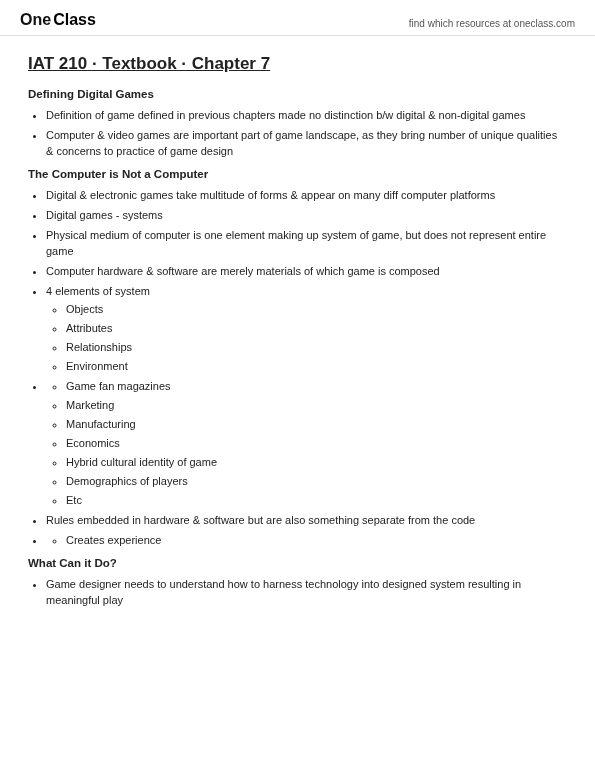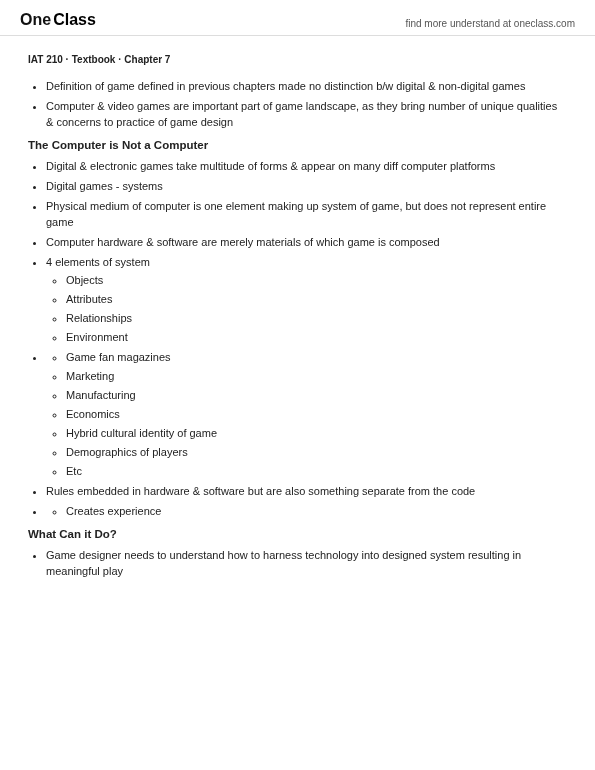--- a/index.html
+++ b/index.html
@@ -51,21 +51,22 @@
       font-size: 10px;
       color: #555555;
     }
 
     .content {
       padding: 18px 28px 50px 28px;
     }
 
     .doc-title {
       font-weight: bold;
-      font-size: 10px;
+      font-size: 17px;
+      text-decoration: underline;
       margin-bottom: 14px;
     }
 
     .section-title {
       font-weight: bold;
       font-size: 11.5px;
       margin-bottom: 8px;
       margin-top: 6px;
     }
 
@@ -103,26 +104,27 @@
     }
   </style>
 </head>
 <body>
 
 <div class="header-bar">
   <div class="logo">
     <span class="logo-one">One</span>
       <span class="logo-class">Class</span>
   </div>
-  <span class="header-link">find more understand at oneclass.com</span>
+  <span class="header-link">find which resources at oneclass.com</span>
 </div>
 
 <div class="content">
   <div class="doc-title">IAT 210 · Textbook · Chapter 7</div>
 
+  <div class="section-title">Defining Digital Games</div>
   <ul class="main-list">
     <li>Definition of game defined in previous chapters made no distinction b/w digital &amp; non-digital games</li>
     <li>Computer &amp; video games are important part of game landscape, as they bring number of unique qualities &amp; concerns to practice of game design</li>
   </ul>
 
   <div class="section-title">The Computer is Not a Computer</div>
   <ul class="main-list">
     <li>
       <span>Digital &amp; electronic games take multitude of forms &amp; appear on many diff computer platforms</span>
     </li>

